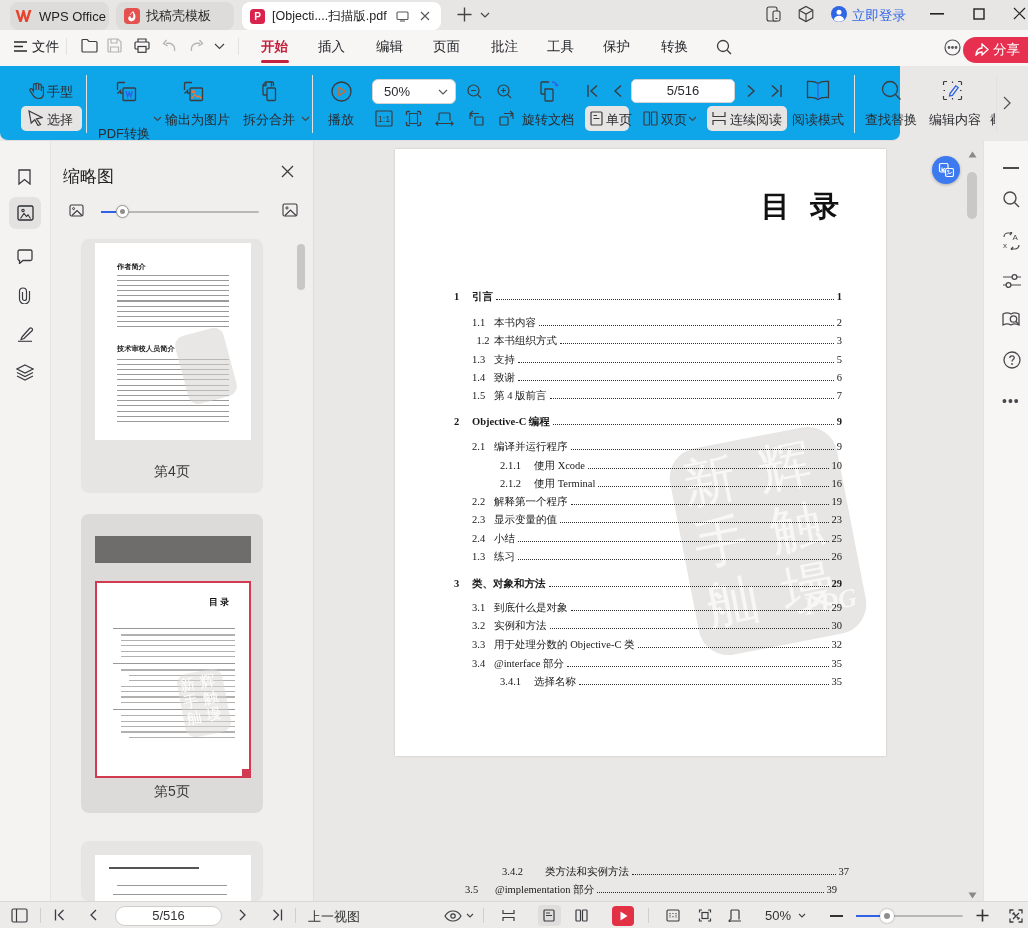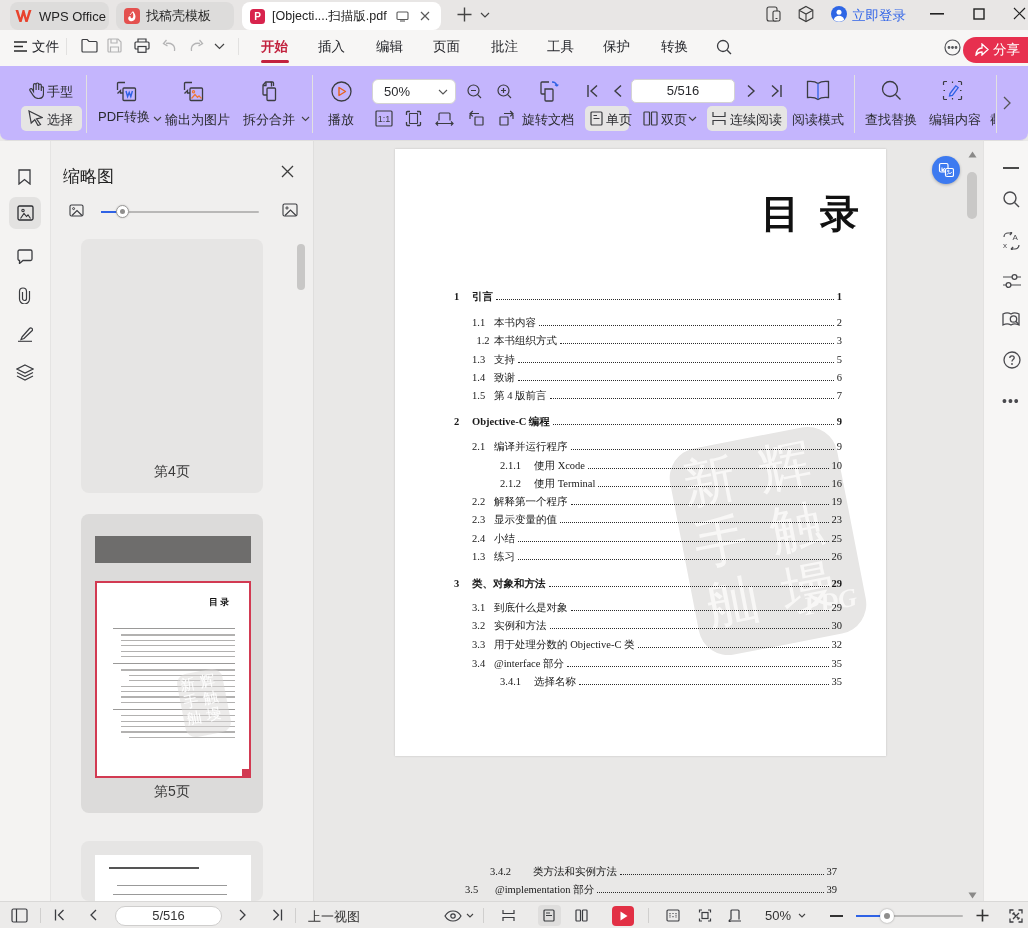--- a/index.html
+++ b/index.html
@@ -10,21 +10,21 @@
 .ico { display:block; }
 
 #titlebar { position:absolute; left:0; top:0; width:1028px; height:30px; background:#e8e6e5; }
 .ttab { position:absolute; top:2px; height:28px; border-radius:8px; background:#dddcdb; display:flex; align-items:center; }
 .ttab.active { background:#ffffff; }
 .ttxt { font-size:13px; color:#232323; white-space:nowrap; }
 
 #menurow { position:absolute; left:0; top:30px; width:1028px; height:36px; background:#f7f6f5; }
 .mtab { position:absolute; top:0; height:33px; line-height:33px; font-size:13.5px; color:#25262b; text-align:center; }
 
-#toolbar { position:absolute; left:0; top:66px; width:1028px; height:75px; background:#c4b5fd; border-radius:0 0 8px 8px; border-bottom:1px solid #e0dfde; }
+#toolbar { position:absolute; left:0; top:66px; width:900px; height:75px; background:#0ea5e9; border-radius:0 0 8px 8px; border-bottom:1px solid #e0dfde; }
 .tbtxt { position:absolute; font-size:13px; color:#2a2b2f; white-space:nowrap; }
 .vsep { position:absolute; width:1px; background:#e2e1e0; }
 .chip { position:absolute; background:#e6e5e4; border-radius:5px; }
 
 #lstrip { position:absolute; left:0; top:141px; width:51px; height:760px; background:#f4f3f2; border-right:1px solid #e5e4e3; }
 
 #tpanel { position:absolute; left:51px; top:141px; width:263px; height:760px; background:#f0efee; border-right:1px solid #dfdedd; }
 .card { position:absolute; left:30px; width:182px; border-radius:8px; background:#e6e5e4; }
 .clabel { position:absolute; width:100%; text-align:center; font-size:14px; color:#3a3a3a; }
 
@@ -172,21 +172,21 @@
         <path d="M1 1 L14 7.5 L8.5 8.8 L12.5 14.5 L10 15.5 L6.8 9.8 L3.2 13 Z"></path>
       </svg>
   <div class="tbtxt" style="left:47px; top:45px;">选择</div>
   <div class="vsep" style="left:86px; top:9px; height:58px;"></div>
 
   <svg class="abs ico" style="left:116px; top:15px" width="21" height="21" viewBox="0 0 21 21" fill="none" stroke="#3b3c40" stroke-width="1.3">
         <path d="M9 1.5 H2.5 A1 1 0 0 0 1.5 2.5 V9 M1.5 12.5 L4.5 9.5 L4.5 12 H7"></path>
         <rect x="7" y="7" width="12.5" height="12.5" rx="1"></rect>
         <path d="M10 10 L11.6 15.5 L13.2 11.5 L14.8 15.5 L16.4 10" stroke="#2f62e5" stroke-width="1.4"></path>
       </svg>
-  <div class="tbtxt" style="left:98px; top:42px;">PDF转换</div>
+  <div class="tbtxt" style="left:98px; top:59px;">PDF转换</div>
   <svg class="abs ico" style="left:153px; top:50px" width="9" height="6" viewBox="0 0 9 6" fill="none" stroke="#444" stroke-width="1.1">
         <path d="M1 1 L4.5 4.5 L8 1"></path>
       </svg>
 
   <svg class="abs ico" style="left:183px; top:15px" width="21" height="21" viewBox="0 0 21 21" fill="none" stroke="#3b3c40" stroke-width="1.3">
         <path d="M9 1.5 H2.5 A1 1 0 0 0 1.5 2.5 V9 M1.5 12.5 L4.5 9.5 L4.5 12 H7"></path>
         <rect x="7" y="7" width="12.5" height="12.5" rx="1"></rect>
         <circle cx="10.5" cy="10.8" r="1.1" stroke="#ef7733" stroke-width="1.2"></circle>
         <path d="M8.5 17.5 L12 13.5 L14.5 16.3 L16 14.8 L18.5 17.5" stroke="#ef7733" stroke-width="1.2"></path>
       </svg>
@@ -352,20 +352,27 @@
   <div class="abs" style="left:50px; top:70px; width:22px; height:2px; background:#2f62e5;"></div>
   <div class="abs" style="left:65px; top:64px; width:13px; height:13px; border-radius:50%; background:#fff; border:1px solid #9b9a99; box-shadow:0 0 2px rgba(0,0,0,.2);"></div>
   <div class="abs" style="left:69px; top:68px; width:5px; height:5px; border-radius:50%; background:#8f8e8d;"></div>
   <svg class="abs ico" style="left:231px; top:62px" width="16" height="14" viewBox="0 0 16 14" fill="none" stroke="#3b3c40" stroke-width="1.1">
         <rect x="1" y="1" width="14" height="12" rx="1.5"></rect>
         <circle cx="5" cy="5" r="1.1" stroke-width="1"></circle>
         <path d="M3 12.5 L8.5 7 L14 12.5"></path>
       </svg>
 
   <div class="card" style="top:98px; height:254px;">
+    <div class="abs" style="left:14px; top:4px; width:156px; height:197px; background:#fff;">
+      <div class="abs" style="left:22px; top:18px; font-size:8px; font-weight:bold; color:#222; transform:scale(.9); transform-origin:left;">作者简介</div>
+      <div class="abs" style="left:22px; top:30px; width:112px; height:54px; background:repeating-linear-gradient(#fff 0 1.5px, #9b9a99 1.5px 2.6px, #fff 2.6px 5.2px);"></div>
+      <div class="abs" style="left:22px; top:100px; font-size:8px; font-weight:bold; color:#222; transform:scale(.9); transform-origin:left;">技术审校人员简介</div>
+      <div class="abs" style="left:22px; top:114px; width:112px; height:68px; background:repeating-linear-gradient(#fff 0 1.5px, #9b9a99 1.5px 2.6px, #fff 2.6px 5.2px);"></div>
+      <div class="abs" style="left:86px; top:88px; width:50px; height:70px; background:rgba(214,212,210,.55); border-radius:10px; transform:rotate(-15deg);"></div>
+    </div>
     <div class="clabel" style="top:224px;">第4页</div>
   </div>
 
   <div class="card" style="top:373px; height:299px; background:#dcdbda;">
     <div class="abs" style="left:14px; top:22px; width:156px; height:27px; background:#6e6d6c;"></div>
     <div class="abs" style="left:14px; top:67px; width:156px; height:197px; background:#fff; border:2px solid #d23a52;">
       <div class="abs" style="left:112px; top:13px; font-size:9px; font-weight:bold; color:#111; font-family:'Liberation Serif',serif;">目 录</div>
       <div class="abs" style="left:16px; top:45px; width:122px; height:130px;">
         <div style="height:1.2px; background:#9a9998; margin-bottom:5.2px;"></div>
             <div style="height:1.2px; background:#b2b1b0; margin-bottom:4.2px; margin-left:8px;"></div>
@@ -408,21 +415,21 @@
 </div>
 
 <div id="main">
 
   <div class="page" style="top:8px; height:607px;">
 
     <div class="abs" style="left:288px; top:287px; width:170px; height:210px; background:#e7e6e5; border-radius:30px; transform:rotate(-11deg); overflow:hidden; color:#fff; font-family:'Liberation Serif',serif;">
       <div class="abs" style="left:12px; top:4px; font-size:53px; color:#f8f7f6; line-height:62px; letter-spacing:24px;">新辉<br>手触<br>舢墁</div>
       <div class="abs" style="left:108px; top:162px; font-size:26px; color:#f8f7f6; font-weight:bold; font-style:italic;">PDG</div>
     </div>
-    <div class="abs" style="left:366px; top:38px; width:130px; font-size:39px; font-weight:bold; color:#111; font-family:'Liberation Serif',serif; letter-spacing:20px; white-space:nowrap;">目录</div>
+    <div class="abs" style="left:366px; top:38px; width:130px; font-size:29px; font-weight:bold; color:#111; font-family:'Liberation Serif',serif; letter-spacing:20px; white-space:nowrap;">目录</div>
   </div>
 
 
   <svg class="abs ico" style="left:654px; top:10px" width="9" height="7" viewBox="0 0 9 7">
         <path d="M4.5 0.5 L8.5 6.5 H0.5 Z" fill="#8a8988"></path>
       </svg>
   <div class="abs" style="left:653px; top:31px; width:10px; height:47px; border-radius:5px; background:#c9c8c7;"></div>
   <svg class="abs ico" style="left:654px; top:751px" width="9" height="7" viewBox="0 0 9 7">
         <path d="M0.5 0.5 H8.5 L4.5 6.5 Z" fill="#8a8988"></path>
       </svg>
@@ -551,21 +558,21 @@
         <span class="ttl">@interface 部分</span>
         <span class="dots"></span>
         <span class="pg">35</span>
       </div>
 <div class="trow" style="left:500px; top:676px; width:342px;">
         <span class="num" style="width:34px;">3.4.1</span>
         <span class="ttl">选择名称</span>
         <span class="dots"></span>
         <span class="pg">35</span>
       </div>
-<div class="trow" style="left:490px; top:866px; width:347px;justify-content:flex-end;">
+<div class="trow" style="left:502px; top:866px; width:347px;justify-content:flex-end;">
         <span class="num" style="width:43px;">3.4.2</span>
         <span class="ttl">类方法和实例方法</span>
         <span class="dots"></span>
         <span class="pg">37</span>
       </div>
 <div class="trow" style="left:465px; top:884px; width:372px;">
         <span class="num" style="width:30px;">3.5</span>
         <span class="ttl">@implementation 部分</span>
         <span class="dots"></span>
         <span class="pg">39</span>

